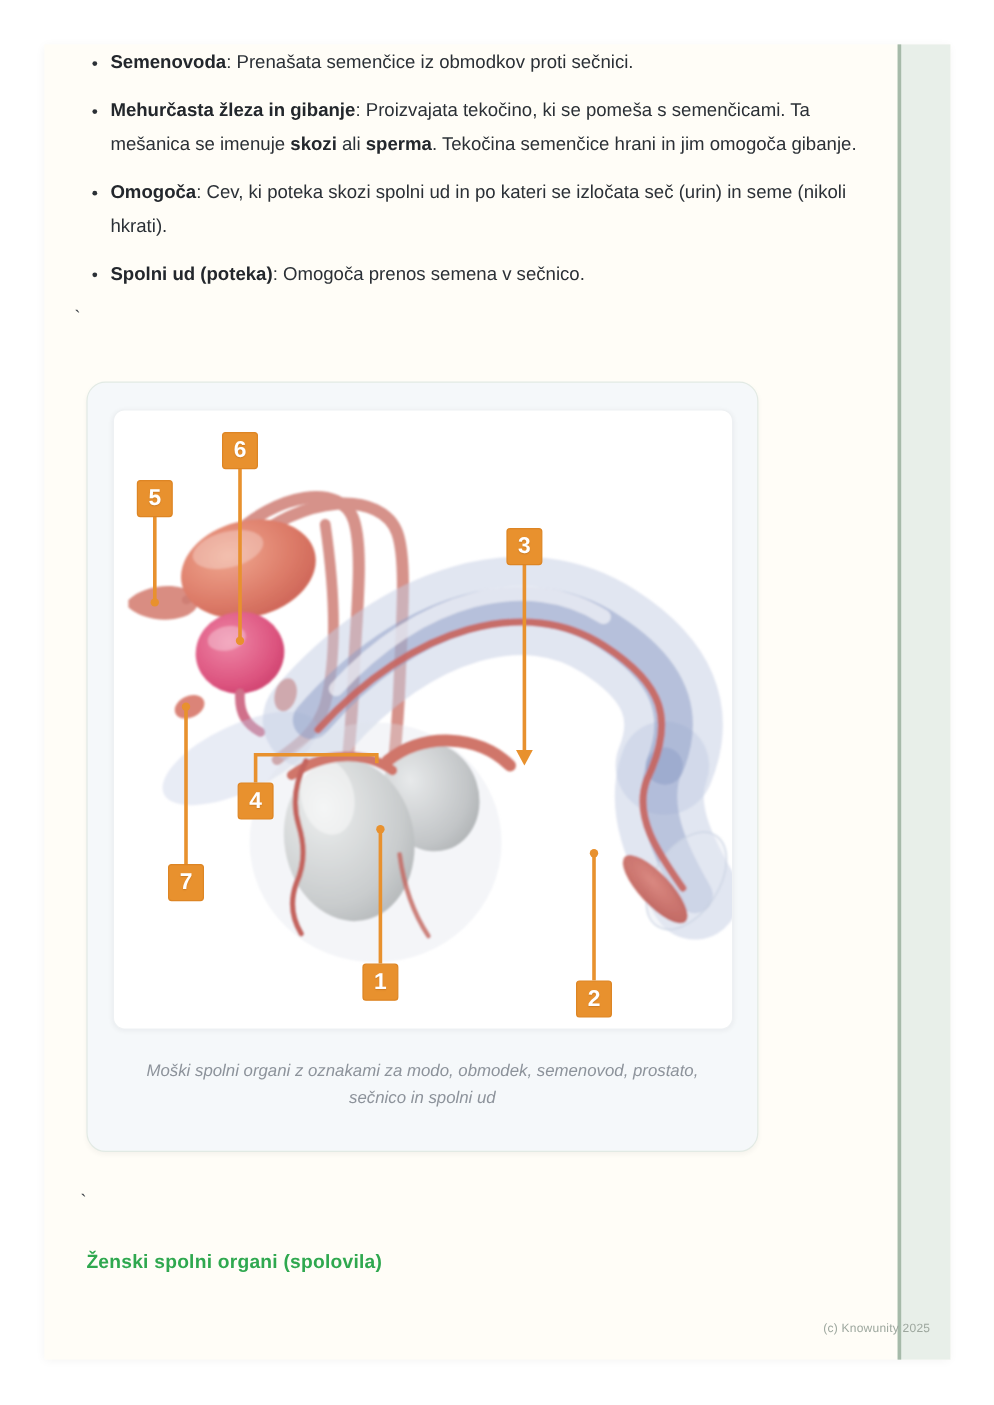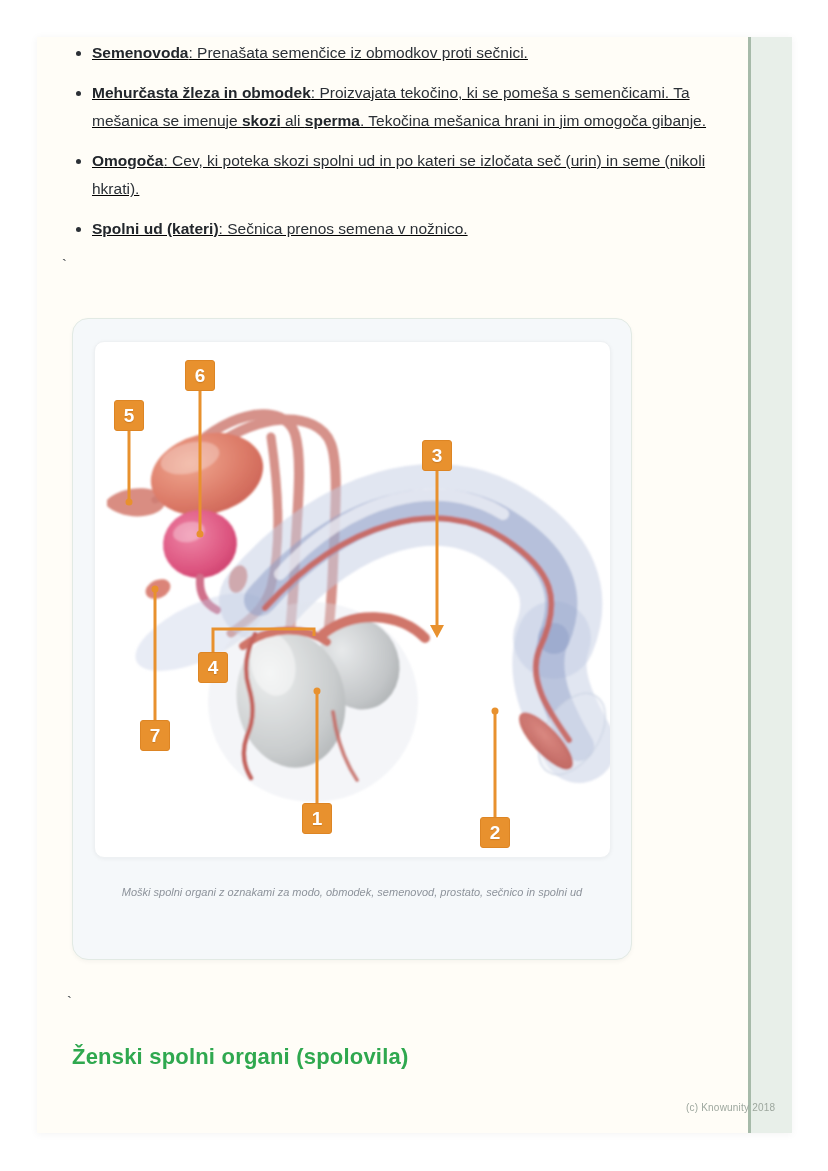--- a/index.html
+++ b/index.html
@@ -12,21 +12,21 @@
     position:absolute;left:37px;top:37px;width:755px;height:1096px;
     background:#fffdf7;
     box-shadow:0 1px 8px rgba(0,0,0,0.05);
   }
   .edge-bar{
     position:absolute;right:0;top:0;width:41px;height:100%;
     background:#e8efe9;border-left:3px solid #a6baa9;z-index:1;
   }
   ul.notes{
     position:absolute;left:38px;top:2px;width:630px;
-    margin:0;padding:0 0 0 17px;list-style:disc outside;text-decoration:underline;
+    margin:0;padding:0 0 0 17px;list-style:disc outside;
   }
   ul.notes li{
     font-size:15.5px;line-height:28px;color:#2b3036;margin:0 0 12px 0;
   }
   ul.notes li b{font-weight:700;color:#23272c;}
   .tick{
     position:absolute;font-size:15px;color:#3a3f45;line-height:15px;
   }
   .figure-card{
     position:absolute;left:35px;top:281px;width:560px;height:642px;
@@ -42,41 +42,41 @@
   .figure-panel svg{position:absolute;left:0;top:0;}
   .lbl{
     position:absolute;width:30px;height:31px;border-radius:3px;
     background:#e8912e;border:1px solid #dd8524;box-sizing:border-box;
     color:#fff;font-weight:700;font-size:19px;
     display:flex;align-items:center;justify-content:center;
     text-shadow:0 1px 1px rgba(120,60,0,0.25);
   }
   .caption{
     position:absolute;left:40px;right:40px;top:562px;text-align:center;
-    font-style:italic;font-size:11px;line-height:22px;color:#8d939b;
+    font-style:italic;font-size:14px;line-height:22px;color:#8d939b;
   }
   .heading{
     position:absolute;left:35px;top:1007px;
-    font-size:22px;font-weight:700;color:#2fa84f;letter-spacing:0.2px;
+    font-size:16px;font-weight:700;color:#2fa84f;letter-spacing:0.2px;
   }
   .watermark{
     position:absolute;left:649px;top:1065px;font-size:10px;color:#9da79e;
     z-index:3;letter-spacing:0.2px;
   }
 </style>
 </head>
 <body>
 
 <div class="page">
 
   <ul class="notes">
     <li><b>Semenovoda</b><span>: Prenašata semenčice iz obmodkov proti sečnici.</span></li>
-    <li><b>Mehurčasta žleza in obmodek</b><span>: Proizvajata tekočino, ki se pomeša s semenčicami. Ta mešanica se imenuje </span><b>skozi</b><span> ali </span><b>sperma</b><span>. Tekočina mešanica hrani in jim omogoča gibanje.</span></li>
+    <li><b>Mehurčasta žleza in gibanje</b><span>: Proizvajata tekočino, ki se pomeša s semenčicami. Ta mešanica se imenuje </span><b>skozi</b><span> ali </span><b>sperma</b><span>. Tekočina semenčice hrani in jim omogoča gibanje.</span></li>
     <li><b>Omogoča</b><span>: Cev, ki poteka skozi spolni ud in po kateri se izločata seč (urin) in seme (nikoli hkrati).</span></li>
-    <li><b>Spolni ud (kateri)</b><span>: Sečnica prenos semena v nožnico.</span></li>
+    <li><b>Spolni ud (poteka)</b><span>: Omogoča prenos semena v sečnico.</span></li>
   </ul>
 
   <span class="tick" style="left:25px;top:220px;">`</span>
 
   <div class="figure-card">
     <div class="figure-panel">
 
       <svg width="517" height="517" viewBox="0 0 517 517">
         <defs>
           <radialGradient id="gB" cx="38%" cy="32%" r="78%">
@@ -185,14 +185,14 @@
     </div>
 
     <div class="caption">Moški spolni organi z oznakami za modo, obmodek, semenovod, prostato, sečnico in spolni ud</div>
   </div>
 
   <span class="tick" style="left:30px;top:957px;">`</span>
 
   <h2 class="heading" style="margin:0;">Ženski spolni organi (spolovila)</h2>
 
   <div class="edge-bar"></div>
-  <div class="watermark">(c) Knowunity 2018</div>
+  <div class="watermark">(c) Knowunity 2025</div>
 </div>
 
 </body></html>

